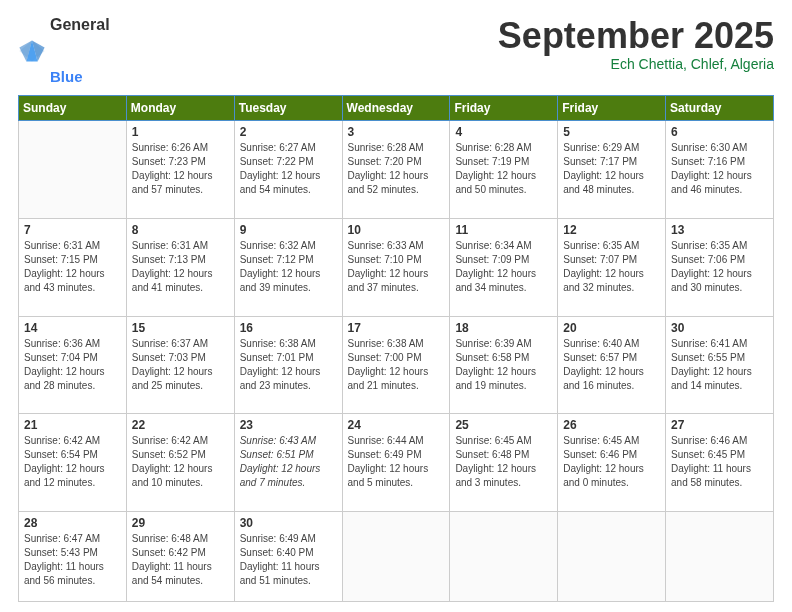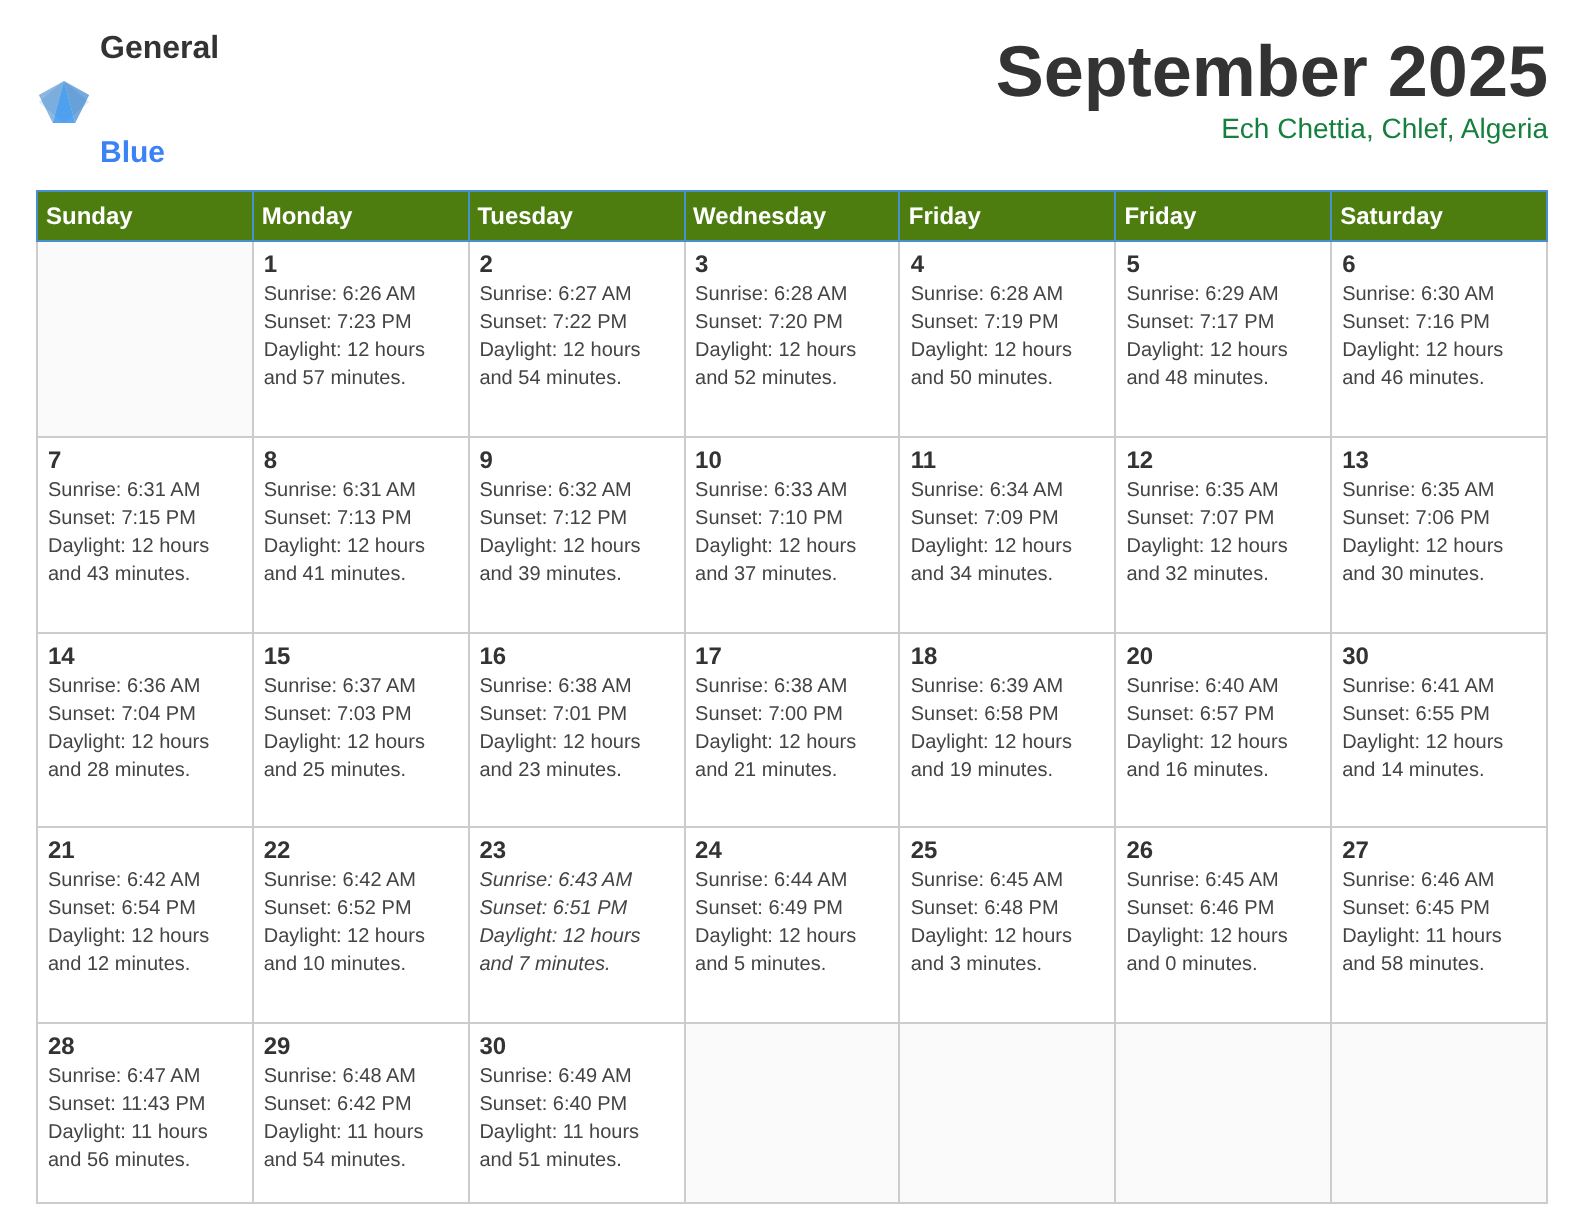--- a/index.html
+++ b/index.html
@@ -335,21 +335,21 @@
             <div class="day-info" style="white-space: pre-line;">Sunrise: 6:46 AM
 Sunset: 6:45 PM
 Daylight: 11 hours
 and 58 minutes.</div>
           </td>
         </tr>
         <tr class="last-row">
           <td>
             <span class="day-num">28</span>
             <div class="day-info" style="white-space: pre-line;">Sunrise: 6:47 AM
-Sunset: 11:43 PM
+Sunset: 5:43 PM
 Daylight: 11 hours
 and 56 minutes.</div>
           </td>
           <td>
             <span class="day-num">29</span>
             <div class="day-info" style="white-space: pre-line;">Sunrise: 6:48 AM
 Sunset: 6:42 PM
 Daylight: 11 hours
 and 54 minutes.</div>
           </td>

